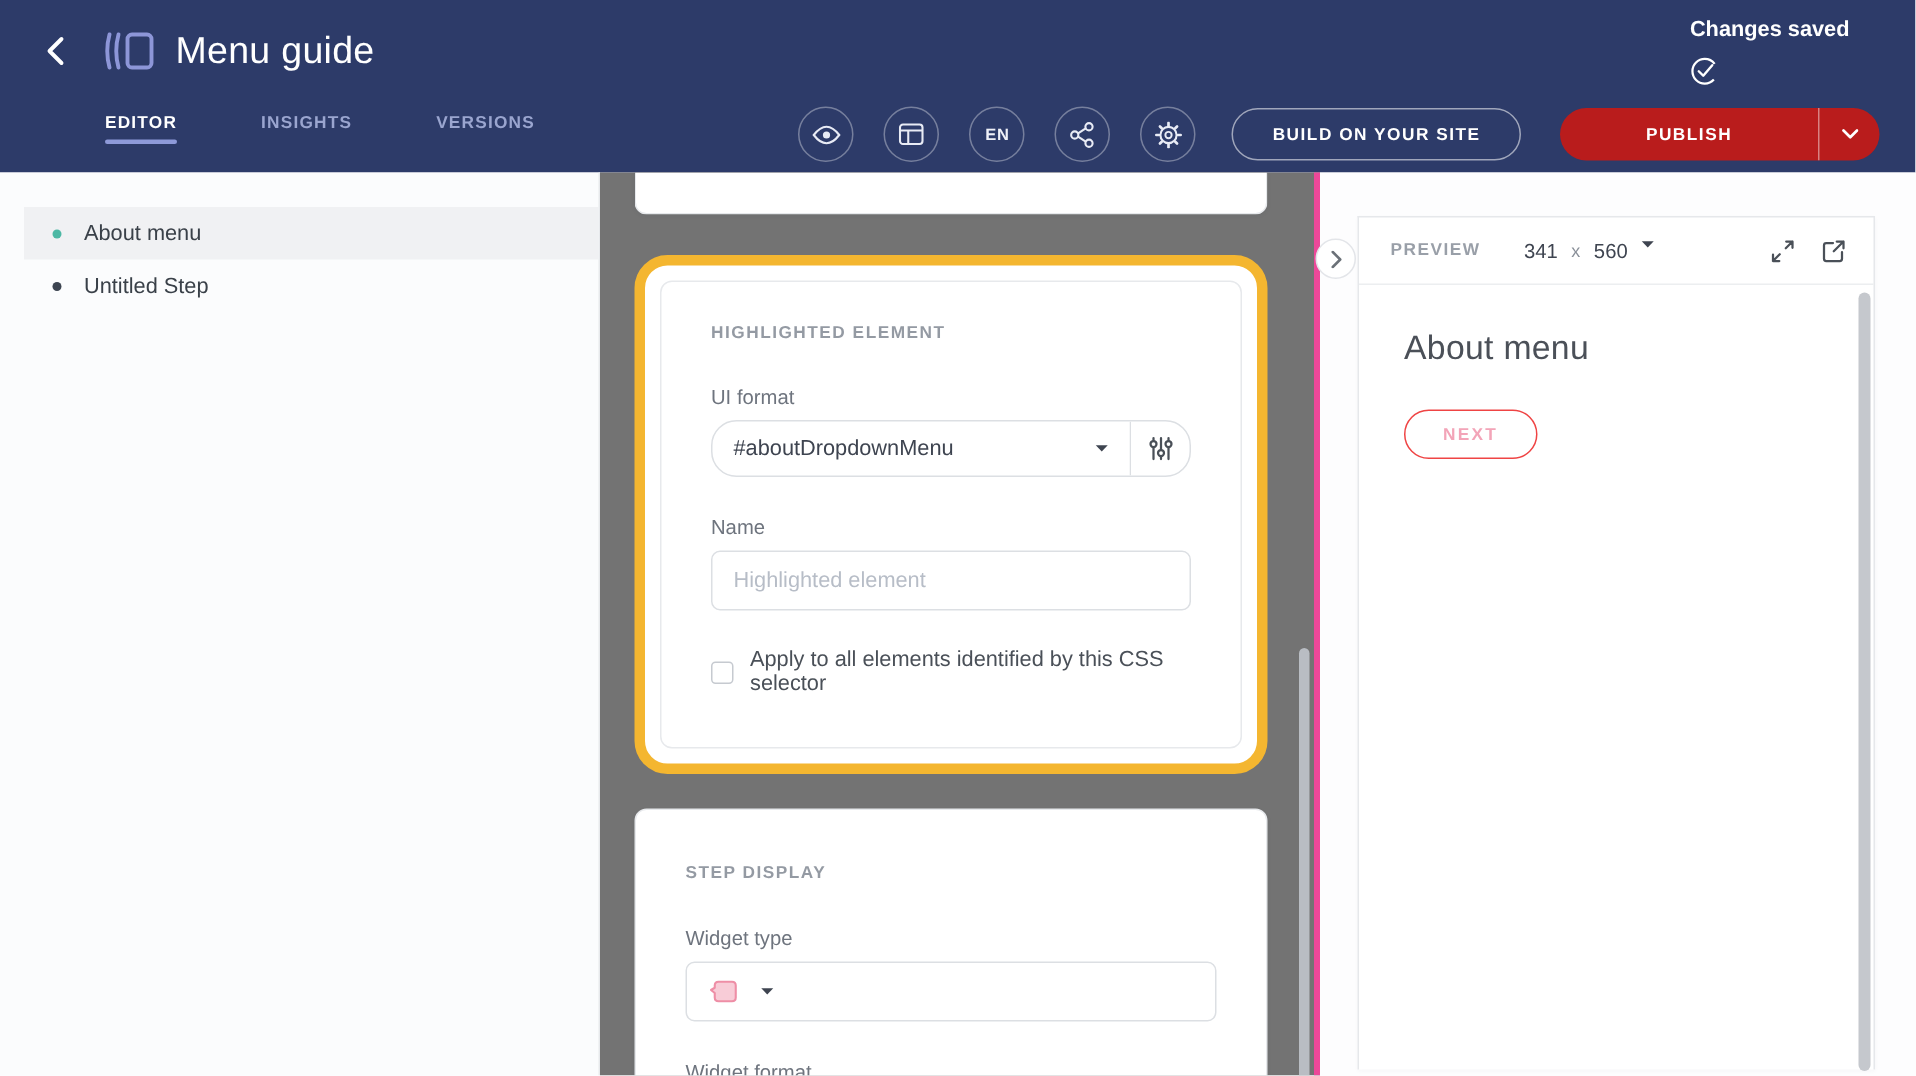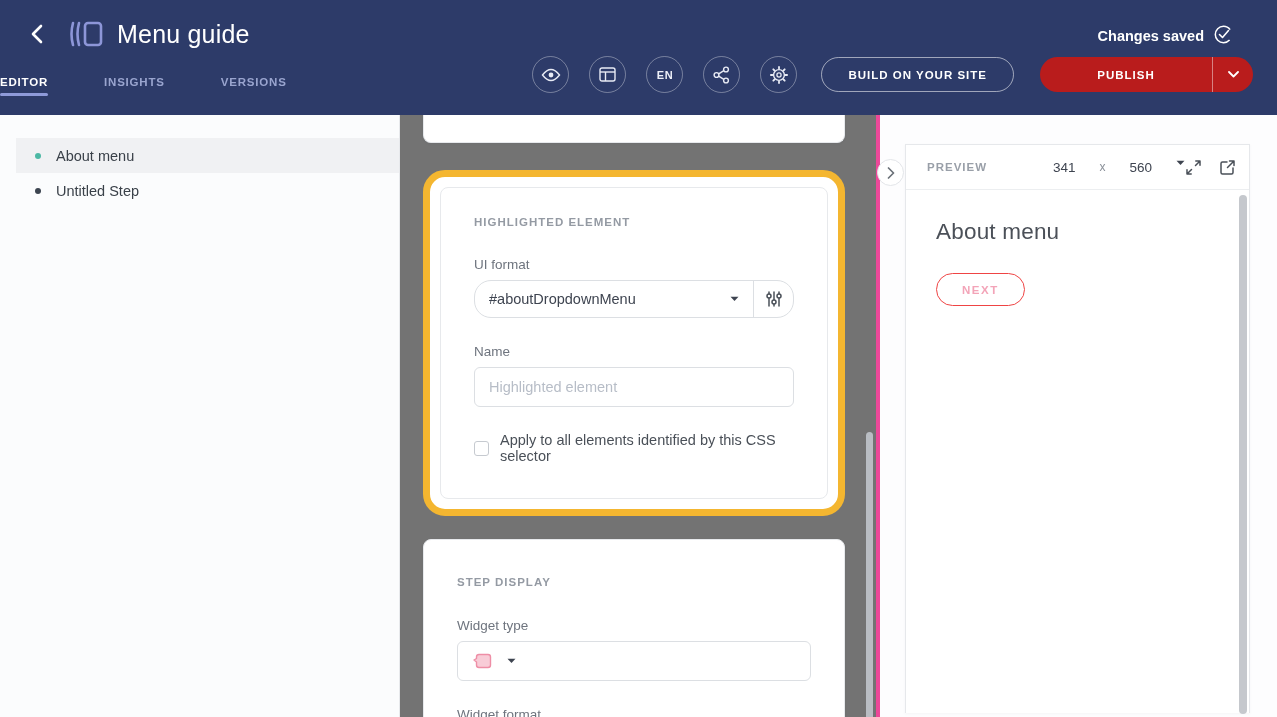--- a/index.html
+++ b/index.html
@@ -6,22 +6,22 @@
   html,body { width:1277px; height:717px; overflow:hidden; }
   body { font-family:"Liberation Sans", sans-serif; background:#fdfdfe; }
   .app { position:relative; width:1277px; height:717px; overflow:hidden; }
 
   
   .topbar { height:115px; background:#2d3b69; color:#fff; padding:0 22px 0 0; }
   .topbar-row1 { display:flex; align-items:center; height:56px; padding:12px 22px 0 26px; }
   .back-btn { background:none; border:none; cursor:pointer; display:flex; align-items:center; padding:4px; }
   .logo { display:flex; align-items:center; margin-left:22px; }
   .page-title { font-size:25px; font-weight:500; letter-spacing:0.2px; margin-left:14px; color:#fff; }
-  .save-status { margin-left:auto; display:flex; align-items:flex-end; gap:10px; font-size:14.5px; font-weight:bold; }
-  .topbar-row2 { display:flex; align-items:flex-start; height:52px; padding-right:2px; }
+  .save-status { margin-left:auto; display:flex; align-items:flex-start; gap:10px; font-size:14.5px; font-weight:bold;flex-direction:column; }
+  .topbar-row2 { display:flex; align-items:flex-end; height:52px; padding-left:70px; padding-right:2px; }
   .tabs { display:flex; gap:56px; align-items:center; height:100%; }
   .tab { position:relative; height:100%; display:flex; align-items:center; font-size:11.5px; font-weight:bold; letter-spacing:0.8px; color:#9aa5cf; cursor:pointer; }
   .tab.active { color:#ffffff; }
   .tab.active::after { content:""; position:absolute; left:0; right:0; bottom:12px; height:3px; background:#8e9ad9; border-radius:2px; }
   .topbar-actions { margin-left:auto; display:flex; align-items:center; gap:20px; }
   .circle-btn { width:37px; height:37px; border-radius:50%; border:1px solid rgba(255,255,255,0.35); background:transparent; color:#e8ebf5; display:flex; align-items:center; justify-content:center; cursor:pointer; font-family:"Liberation Sans",sans-serif; }
   .circle-btn .lang { font-size:11px; font-weight:bold; letter-spacing:0.5px; color:#eef0f8; }
   .pill-btn { height:35px; border-radius:18px; border:1px solid rgba(255,255,255,0.55); background:transparent; color:#fff; font-size:11.5px; font-weight:bold; letter-spacing:1px; padding:0 26px; cursor:pointer; margin-left:4px; }
   .publish-btn { display:flex; align-items:center; height:35px; border-radius:18px; border:none; color:#fff; cursor:pointer; margin-left:6px; overflow:hidden; padding:0; }
   .publish-main { width:172px; text-align:center; font-size:11.5px; font-weight:bold; letter-spacing:1px; color:#fff; }
@@ -68,21 +68,21 @@
   .widget-select .w-icon { margin-right:14px; display:flex; align-items:center; }
   .widget-select .select-value { font-size:14.5px; }
   .editor-scrollbar { position:absolute; right:3px; top:317px; width:7px; height:290px; background:#b9bdc3; border-radius:4px; }
 
   
   .right { flex:1; position:relative; background:#fdfdfe; }
   .collapse-btn { position:absolute; left:-3px; top:44px; width:27px; height:27px; border-radius:50%; background:#fff; border:1px solid #e3e5e9; color:#6b7178; display:flex; align-items:center; justify-content:center; cursor:pointer; z-index:2; }
   .preview-panel { position:absolute; left:25px; top:29px; width:345px; height:569px; background:#fff; border:1px solid #e6e8eb; border-bottom:none; box-shadow:0 1px 3px rgba(40,50,70,0.04); }
   .preview-header { height:45px; display:flex; align-items:center; padding:0 18px 0 21px; border-bottom:1px solid #eceef0; }
   .preview-title { font-size:11.5px; font-weight:bold; letter-spacing:1px; color:#999fa8; }
-  .preview-size { display:flex; align-items:flex-start; gap:24px; margin-left:66px; cursor:pointer; }
+  .preview-size { display:flex; align-items:flex-start; gap:9px; margin-left:29px; cursor:pointer; }
   .preview-size .num { font-size:13.5px; color:#3e4450; }
   .preview-size .sep { font-size:12px; color:#8a9099; }
   .preview-header-icons { margin-left:auto; display:flex; align-items:center; gap:17px; }
   .icon-btn { background:none; border:none; cursor:pointer; display:flex; align-items:center; padding:0; color:#4a5058; }
   .preview-content { padding:29px 0 0 30px; position:relative; height:523px; }
   .preview-heading { font-size:22.5px; font-weight:400; color:#4b5058; letter-spacing:0.2px; }
   .next-btn { margin-top:28px; height:33px; padding:2px 25px; border-radius:17px; border:1px solid #ef4444; background:#fff; color:#f3a4b8; font-size:11.5px; font-weight:bold; letter-spacing:1.5px; cursor:pointer; font-family:"Liberation Sans",sans-serif; }
   .preview-scrollbar { position:absolute; right:2px; top:50px; width:8px; height:519px; background:#c5c8cd; border-radius:4px; }
 
   svg { display:block; }

